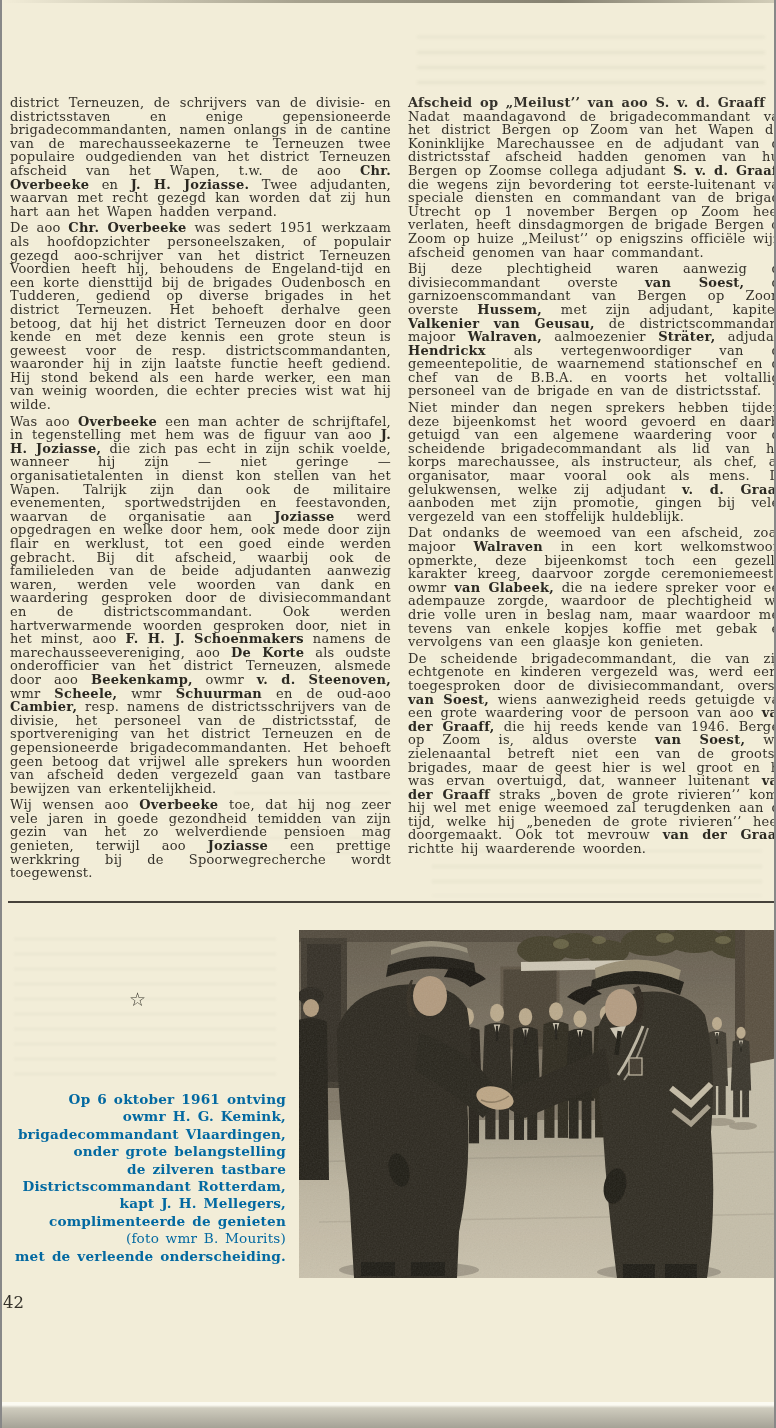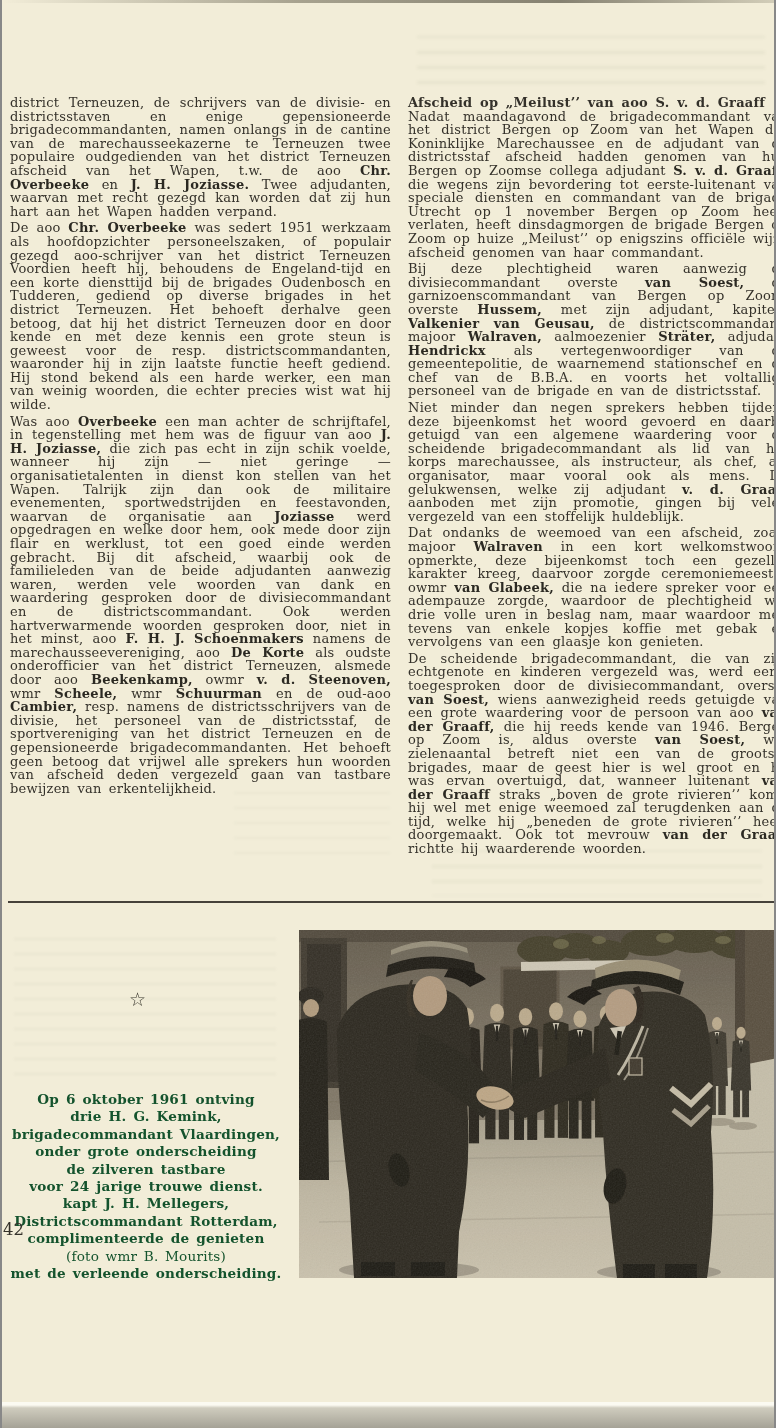--- a/index.html
+++ b/index.html
@@ -18,27 +18,27 @@
   .col{position:absolute;top:96px;font-size:13px;line-height:13.6px;
     text-align:justify;word-spacing:2.8px;letter-spacing:0.25px;}
   .col p{margin:0 0 3px 0;}
   .col b{color:#2b2922;}
   .col-left{left:8px;width:381px;}
   .col-right{left:406px;width:380px;}
   .heading{font-weight:bold;}
   .signature{text-align:right;margin-top:-13.6px;padding-right:2px;}
   .rule{position:absolute;left:6px;top:901px;width:770px;height:2px;background:#46423a;}
   .star{position:absolute;left:127px;top:988px;font-size:19px;color:#3b382e;}
-  .caption{position:absolute;left:4px;top:1091px;width:280px;text-align:center;
-    font-size:13.6px;line-height:17.4px;color:#14532d;letter-spacing:0.2px;word-spacing:2px;}
+  .caption{position:absolute;left:4px;top:1091px;width:280px;text-align:right;
+    font-size:13.6px;line-height:17.4px;color:#0369a1;letter-spacing:0.2px;word-spacing:2px;}
   .cap-line{white-space:nowrap;}
   .cap-line.bold{font-weight:bold;}
   .photo{position:absolute;left:297px;top:930px;width:479px;height:348px;}
   .photo svg{display:block;width:100%;height:100%;}
-  .pagenum{position:absolute;left:1px;top:1220px;font-size:16.5px;color:#34312a;}
+  .pagenum{position:absolute;left:1px;top:1293px;font-size:16.5px;color:#34312a;}
   
   .artifact{position:absolute;filter:blur(1.4px);opacity:.5;pointer-events:none;
     background:repeating-linear-gradient(180deg,rgba(104,116,88,0.16) 0px,rgba(104,116,88,0.16) 2.5px,rgba(0,0,0,0) 2.5px,rgba(0,0,0,0) 15px);}
   .a1{left:415px;top:36px;width:348px;height:50px;}
   .a2{left:12px;top:938px;width:262px;height:140px;opacity:.42;}
   .a3{left:232px;top:792px;width:156px;height:74px;opacity:.35;}
   .a4{left:430px;top:850px;width:330px;height:46px;opacity:.4;}
 </style>
 </head>
 <body>
@@ -49,45 +49,45 @@
 
   <div class="artifact a1"></div>
   <div class="artifact a2"></div>
   <div class="artifact a3"></div>
   <div class="artifact a4"></div>
 
   <div class="col col-left">
     <p>district Terneuzen, de schrijvers van de divisie- en districtsstaven en enige gepensioneerde brigadecommandanten, namen onlangs in de cantine van de marechausseekazerne te Terneuzen twee populaire oudgedienden van het district Terneuzen afscheid van het Wapen, t.w. de aoo <b>Chr. Overbeeke</b> en <b>J. H. Joziasse.</b> Twee adjudanten, waarvan met recht gezegd kan worden dat zij hun hart aan het Wapen hadden verpand.</p>
     <p>De aoo <b>Chr. Overbeeke</b> was sedert 1951 werkzaam als hoofdopzichter personeelszaken, of populair gezegd aoo-schrijver van het district Terneuzen Voordien heeft hij, behoudens de Engeland-tijd en een korte diensttijd bij de brigades Oudenbosch en Tudderen, gediend op diverse brigades in het district Terneuzen. Het behoeft derhalve geen betoog, dat hij het district Terneuzen door en door kende en met deze kennis een grote steun is geweest voor de resp. districtscommandanten, waaronder hij in zijn laatste functie heeft gediend. Hij stond bekend als een harde werker, een man van weinig woorden, die echter precies wist wat hij wilde.</p>
     <p>Was aoo <b>Overbeeke</b> een man achter de schrijftafel, in tegenstelling met hem was de figuur van aoo <b>J. H. Joziasse,</b> die zich pas echt in zijn schik voelde, wanneer hij zijn — niet geringe — organisatietalenten in dienst kon stellen van het Wapen. Talrijk zijn dan ook de militaire evenementen, sportwedstrijden en feestavonden, waarvan de organisatie aan <b>Joziasse</b> werd opgedragen en welke door hem, ook mede door zijn flair en werklust, tot een goed einde werden gebracht. Bij dit afscheid, waarbij ook de familieleden van de beide adjudanten aanwezig waren, werden vele woorden van dank en waardering gesproken door de divisiecommandant en de districtscommandant. Ook werden hartverwarmende woorden gesproken door, niet in het minst, aoo <b>F. H. J. Schoenmakers</b> namens de marechausseevereniging, aoo <b>De Korte</b> als oudste onderofficier van het district Terneuzen, alsmede door aoo <b>Beekenkamp,</b> owmr <b>v. d. Steenoven,</b> wmr <b>Scheele,</b> wmr <b>Schuurman</b> en de oud-aoo <b>Cambier,</b> resp. namens de districtsschrijvers van de divisie, het personeel van de districtsstaf, de sportvereniging van het district Terneuzen en de gepensioneerde brigadecommandanten. Het behoeft geen betoog dat vrijwel alle sprekers hun woorden van afscheid deden vergezeld gaan van tastbare bewijzen van erkentelijkheid.</p>
+    <p>Wij wensen aoo <b>Overbeeke</b> toe, dat hij nog zeer vele jaren in goede gezondheid temidden van zijn gezin van het zo welverdiende pensioen mag genieten, terwijl aoo <b>Joziasse</b> een prettige werkkring bij de Spoorwegrecherche wordt toegewenst.</p>
   </div>
 
   <div class="col col-right">
     <div class="heading">Afscheid op „Meilust’’ van aoo S. v. d. Graaff</div>
     <p>Nadat maandagavond de brigadecommandant van het district Bergen op Zoom van het Wapen der Koninklijke Marechaussee en de adjudant van de districtsstaf afscheid hadden genomen van hun Bergen op Zoomse collega adjudant <b>S. v. d. Graaff,</b> die wegens zijn bevordering tot eerste-luitenant van speciale diensten en commandant van de brigade Utrecht op 1 november Bergen op Zoom heeft verlaten, heeft dinsdagmorgen de brigade Bergen op Zoom op huize „Meilust’’ op enigszins officiële wijze afscheid genomen van haar commandant.</p>
     <p>Bij deze plechtigheid waren aanwezig de divisiecommandant overste <b>van Soest,</b> de garnizoenscommandant van Bergen op Zoom, overste <b>Hussem,</b> met zijn adjudant, kapitein <b>Valkenier van Geusau,</b> de districtscommandant, majoor <b>Walraven,</b> aalmoezenier <b>Sträter,</b> adjudant <b>Hendrickx</b> als vertegenwoordiger van de gemeentepolitie, de waarnemend stationschef en de chef van de B.B.A. en voorts het voltallige personeel van de brigade en van de districtsstaf.</p>
     <p>Niet minder dan negen sprekers hebben tijdens deze bijeenkomst het woord gevoerd en daarbij getuigd van een algemene waardering voor de scheidende brigadecommandant als lid van het korps marechaussee, als instructeur, als chef, als organisator, maar vooral ook als mens. De gelukwensen, welke zij adjudant <b>v. d. Graaff</b> aanboden met zijn promotie, gingen bij velen vergezeld van een stoffelijk huldeblijk.</p>
     <p>Dat ondanks de weemoed van een afscheid, zoals majoor <b>Walraven</b> in een kort welkomstwoord opmerkte, deze bijeenkomst toch een gezellig karakter kreeg, daarvoor zorgde ceremoniemeester owmr <b>van Glabeek,</b> die na iedere spreker voor een adempauze zorgde, waardoor de plechtigheid wel drie volle uren in beslag nam, maar waardoor men tevens van enkele kopjes koffie met gebak en vervolgens van een glaasje kon genieten.</p>
     <p>De scheidende brigadecommandant, die van zijn echtgenote en kinderen vergezeld was, werd eerst toegesproken door de divisiecommandant, overste <b>van Soest,</b> wiens aanwezigheid reeds getuigde van een grote waardering voor de persoon van aoo <b>van der Graaff,</b> die hij reeds kende van 1946. Bergen op Zoom is, aldus overste <b>van Soest,</b> wat zielenaantal betreft niet een van de grootste brigades, maar de geest hier is wel groot en hij was ervan overtuigd, dat, wanneer luitenant <b>van der Graaff</b> straks „boven de grote rivieren’’ komt, hij wel met enige weemoed zal terugdenken aan de tijd, welke hij „beneden de grote rivieren’’ heeft doorgemaakt. Ook tot mevrouw <b>van der Graaff</b> richtte hij waarderende woorden.</p>
     <div class="signature">S.</div>
   </div>
 
   <div class="rule"></div>
 
   <div class="star">☆</div>
 
   <div class="caption">
       <div class="cap-line bold">Op 6 oktober 1961 ontving</div>
-      <div class="cap-line bold">drie H. G. Kemink,</div>
+      <div class="cap-line bold">owmr H. G. Kemink,</div>
       <div class="cap-line bold">brigadecommandant Vlaardingen,</div>
-      <div class="cap-line bold">onder grote onderscheiding</div>
+      <div class="cap-line bold">onder grote belangstelling</div>
       <div class="cap-line bold">de zilveren tastbare</div>
-      <div class="cap-line bold">voor 24 jarige trouwe dienst.</div>
+      <div class="cap-line bold">Districtscommandant Rotterdam,</div>
       <div class="cap-line bold">kapt J. H. Mellegers,</div>
-      <div class="cap-line bold">Districtscommandant Rotterdam,</div>
       <div class="cap-line bold">complimenteerde de genieten</div>
       <div class="cap-line">(foto wmr B. Mourits)</div>
       <div class="cap-line bold">met de verleende onderscheiding.</div>
     </div>
 
   <div class="photo">
     <svg viewBox="0 0 479 348" preserveAspectRatio="none">
       <defs>
         <linearGradient id="wallGrad" x1="0" y1="0" x2="0" y2="1">
           <stop offset="0" stop-color="#635b4e"></stop>

